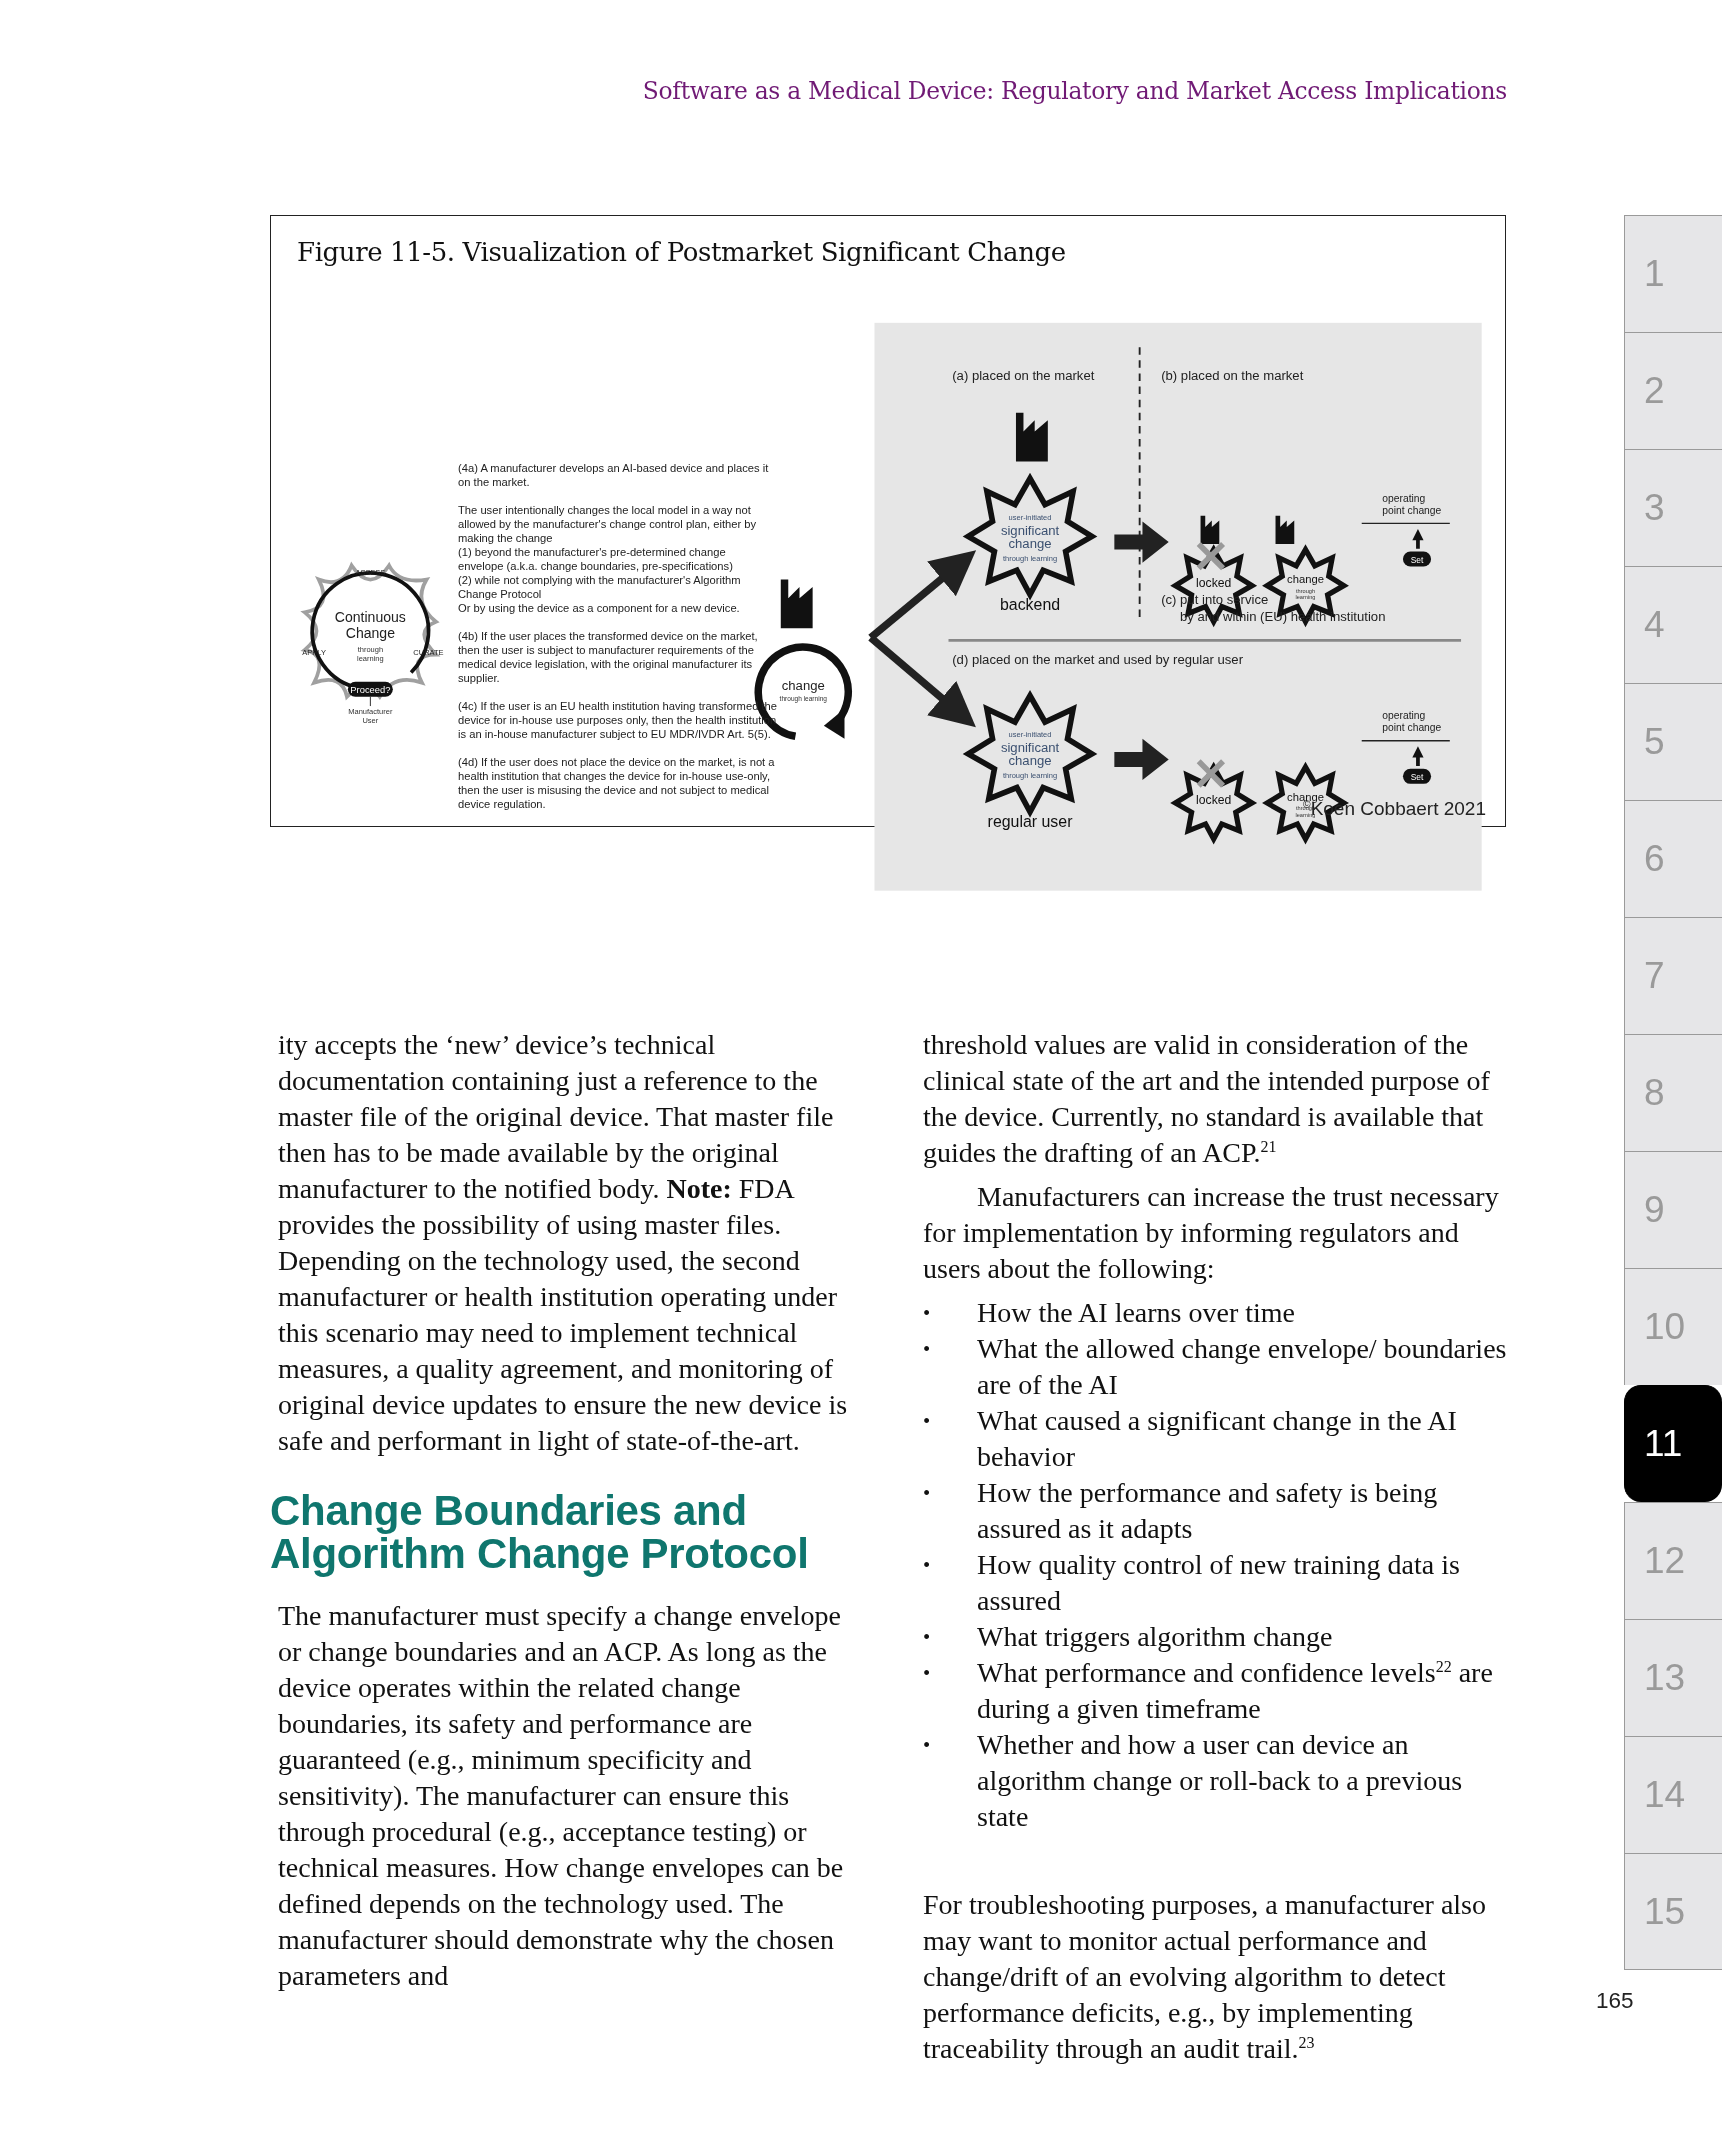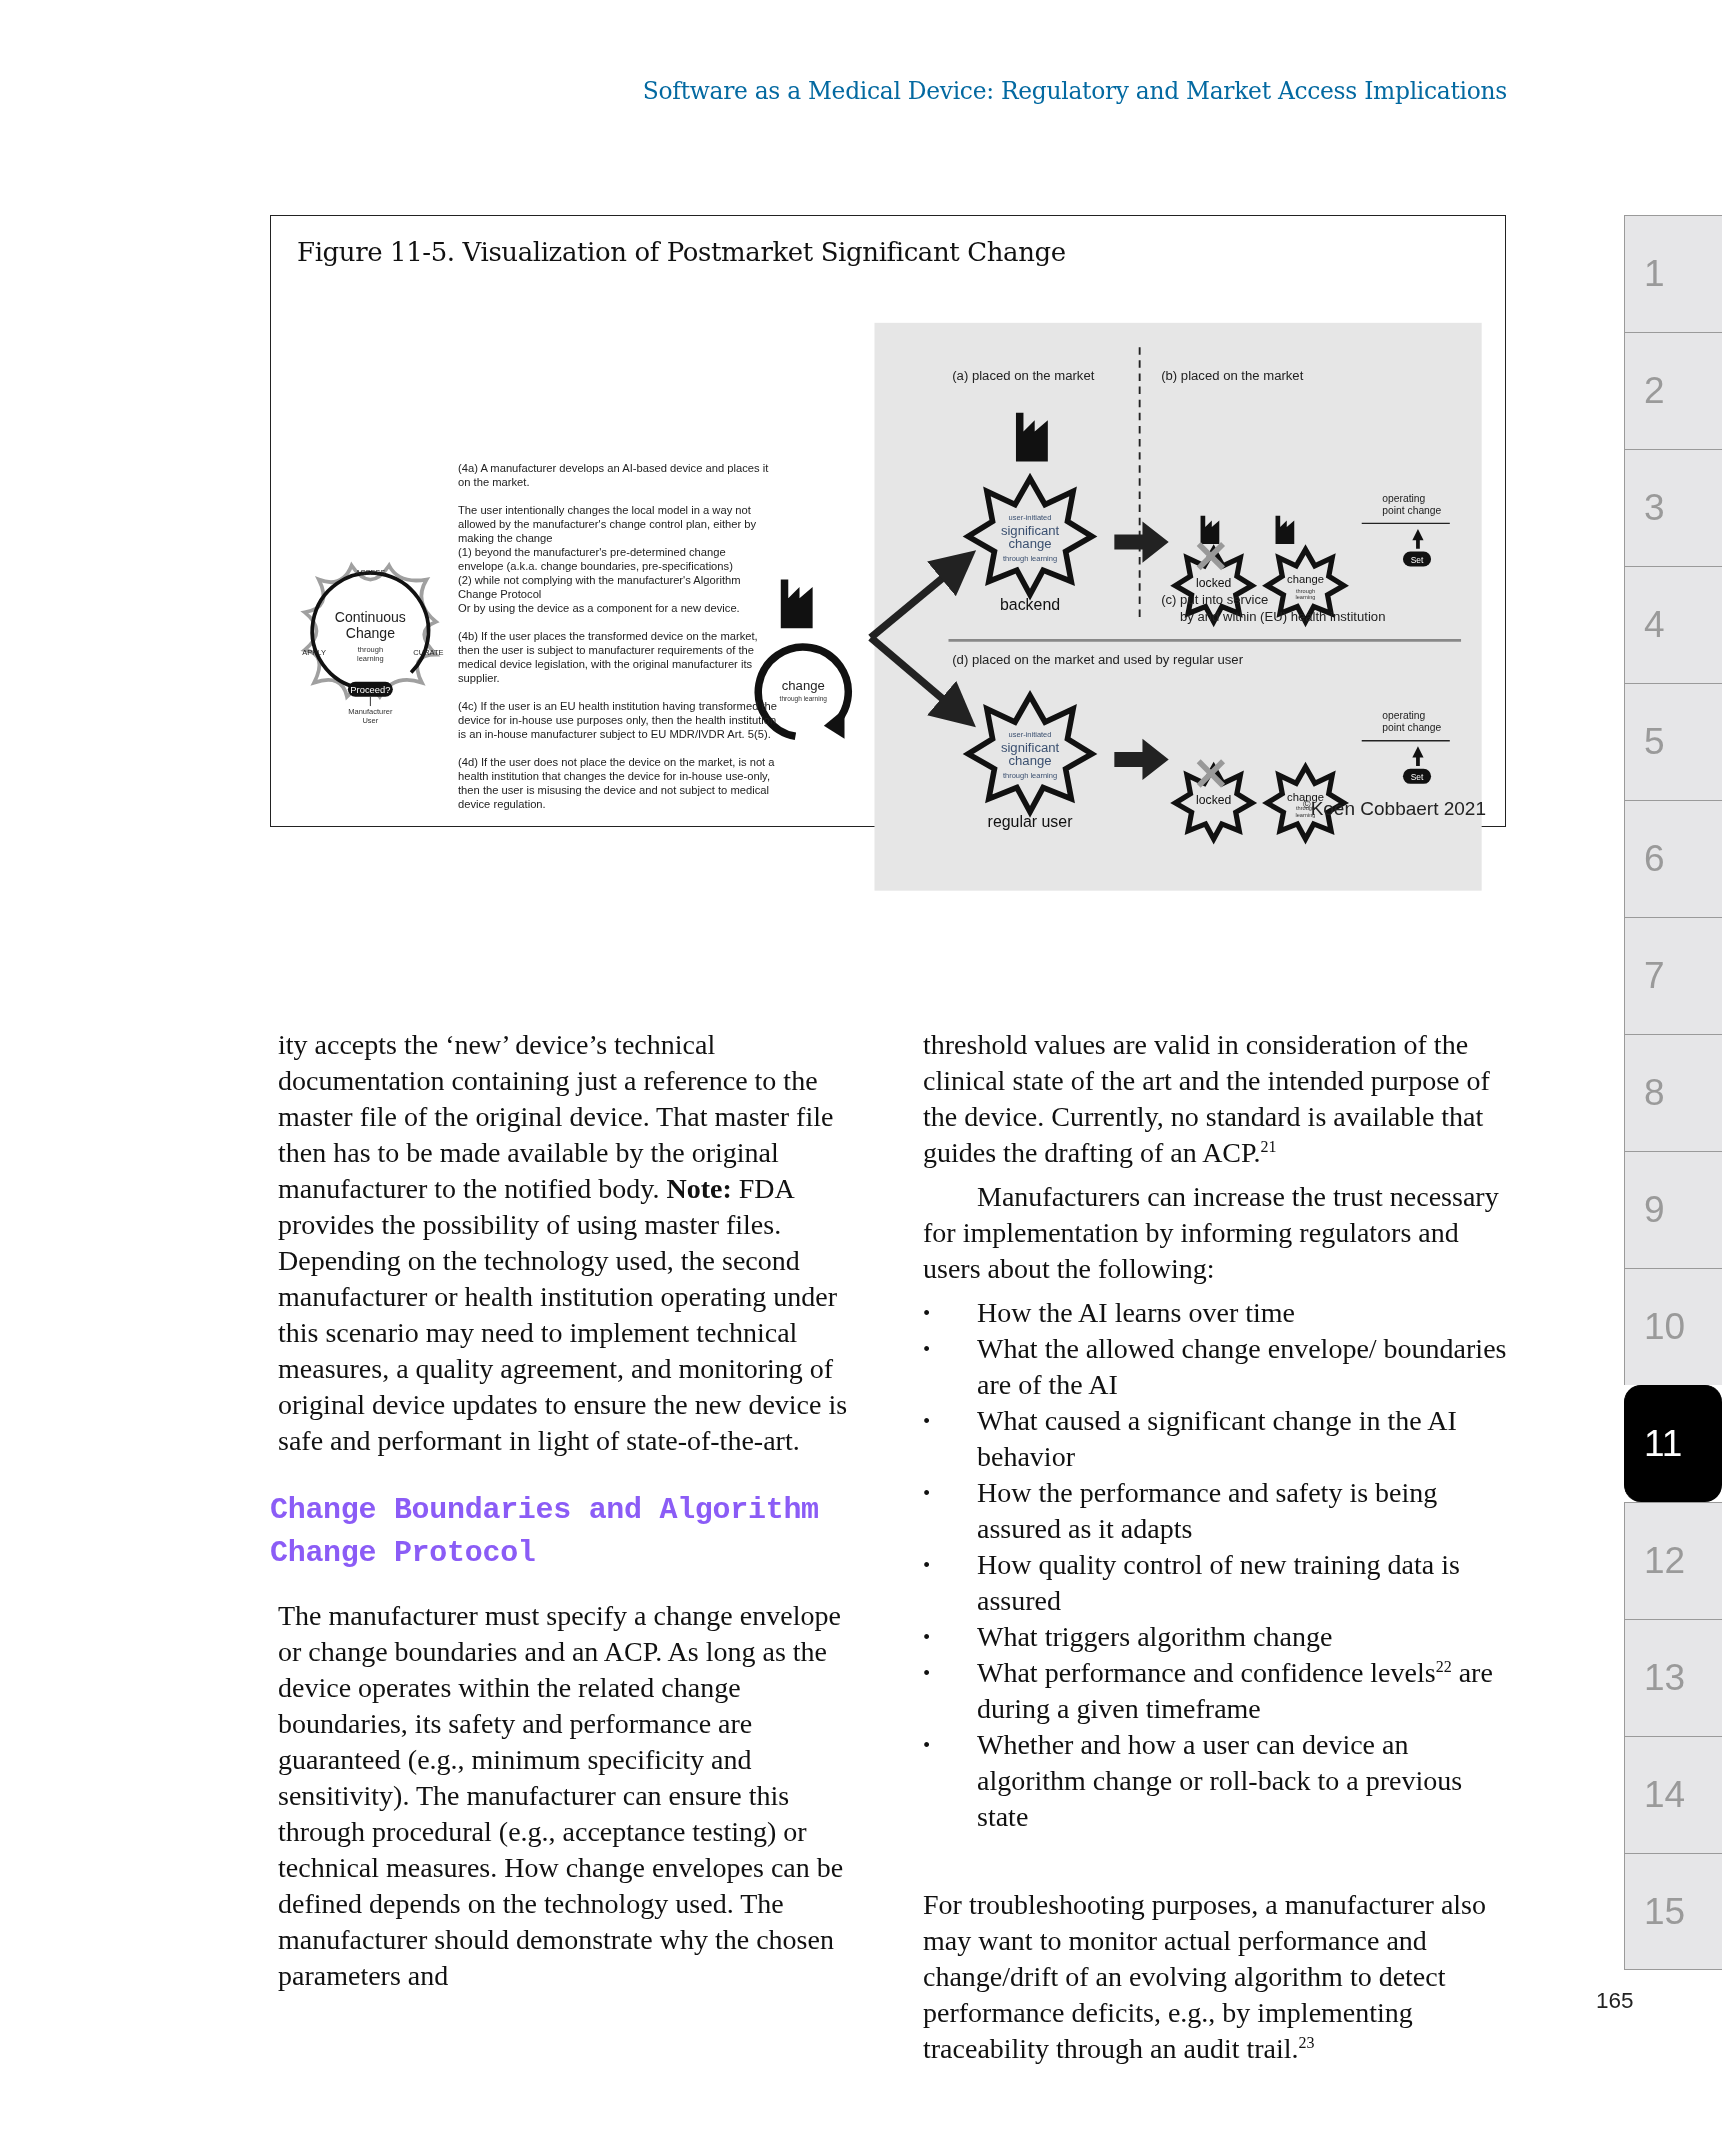--- a/index.html
+++ b/index.html
@@ -1,29 +1,29 @@
 <!DOCTYPE html>
 <html style="font-size:15px"><head>
 <meta charset="utf-8">
 <style>
   html, body { margin:0; padding:0; }
   body { width:1722px; height:2153px; background:#ffffff; position:relative; overflow:hidden; color:#111; }
-  .running-head { position:absolute; right:215px; top:77px; font-family:"DejaVu Serif", serif; font-size:23.4px; color:#0369a1; letter-spacing:-0.3px; }
+  .running-head { position:absolute; right:215px; top:77px; font-family:"DejaVu Serif", serif; font-size:23.4px; color:#701a75; letter-spacing:-0.3px; }
   .figure { position:absolute; left:270px; top:215px; width:1236px; height:612px; border:1.9px solid #222; box-sizing:border-box; background:#fff; }
   .fig-title { position:absolute; left:26px; top:20.6px; font-family:"DejaVu Serif", serif; font-size:26px; color:#111; letter-spacing:-0.4px; }
   .fig-copy { position:absolute; right:19px; bottom:5.6px; font-family:"Liberation Sans", sans-serif; font-size:19px; color:#222; }
   .fig-copy sup { font-size:10.3px; }
   .fig-svg { position:absolute; left:0; top:0; }
   .fig-desc { position:absolute; left:187px; top:245px; width:319px; font-family:"Liberation Sans", sans-serif; font-size:11.2px; line-height:14px; color:#222; }
   .fig-desc p { margin:0 0 14px 0; white-space:pre-line; }
   .col { position:absolute; top:1019px; font-family:"Liberation Serif", serif; font-size:28px; line-height:36px; color:#111; }
   .col-left { left:270px; width:600px; }
   .col-right { left:915px; width:600px; }
   .col p { margin:8px; }
-  .h2 { font-family:Liberation Mono, monospace; font-weight:bold; font-size:30px; line-height:43px; margin:30px 0 22.5px 0; color:#8b5cf6; letter-spacing:-0.3px; }
+  .h2 { font-family:Liberation Sans, sans-serif; font-weight:bold; font-size:42px; line-height:43px; margin:30px 0 22.5px 0; color:#0f766e; letter-spacing:-0.3px; }
   .indent { text-indent:54px; }
   sup { font-size:16px; line-height:0; }
   ul.bullets { list-style:none; margin:8px; padding:0; }
   ul.bullets li { position:relative; padding-left:54px; }
   ul.bullets li::before { content:"•"; position:absolute; left:0; top:0; font-size:20.6px; }
   .gap { height:36px; }
   .tabs { position:absolute; left:1624px; top:215px; width:98px; }
   .tab { height:117px; border:1.9px solid #9a9a9a; border-right:none; border-bottom:none; background:#e6e6e8; box-sizing:border-box; display:flex; align-items:center; padding-left:19px; font-family:"Liberation Sans", sans-serif; font-size:37px; color:#9a9a9a; }
   .tab:last-child { border-bottom:1.9px solid #9a9a9a;text-align:center; }
   .tab.active { background:#000; color:#fff; border-color:#000;border-radius:17px; }

